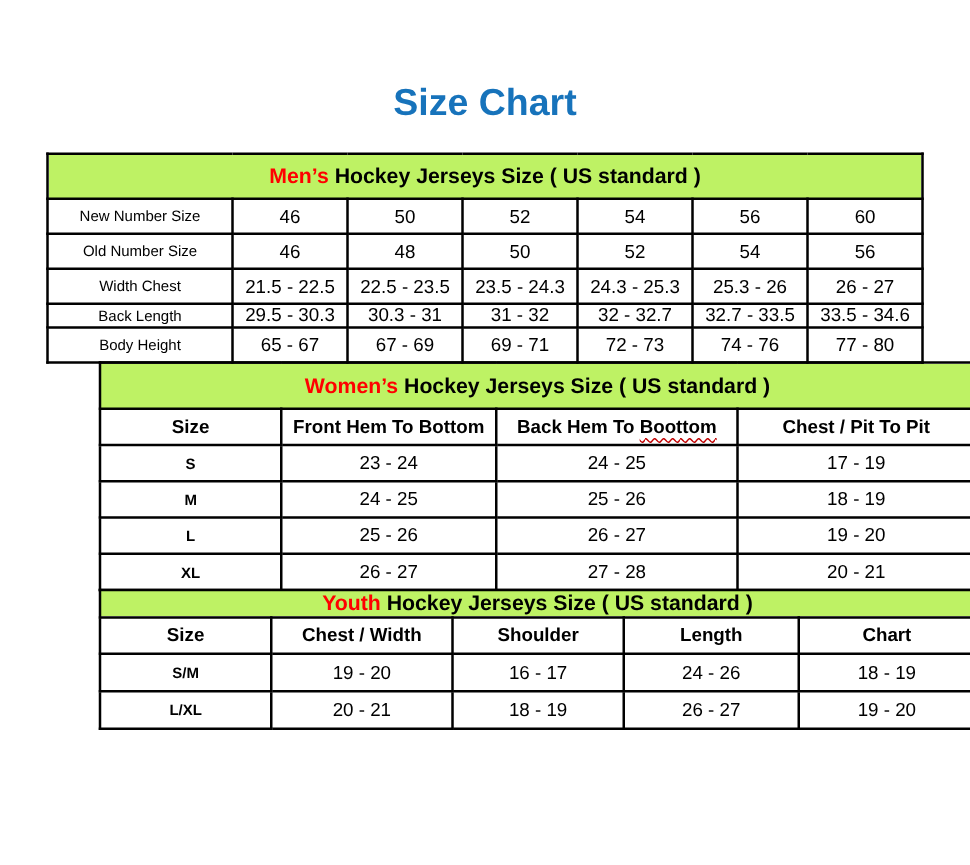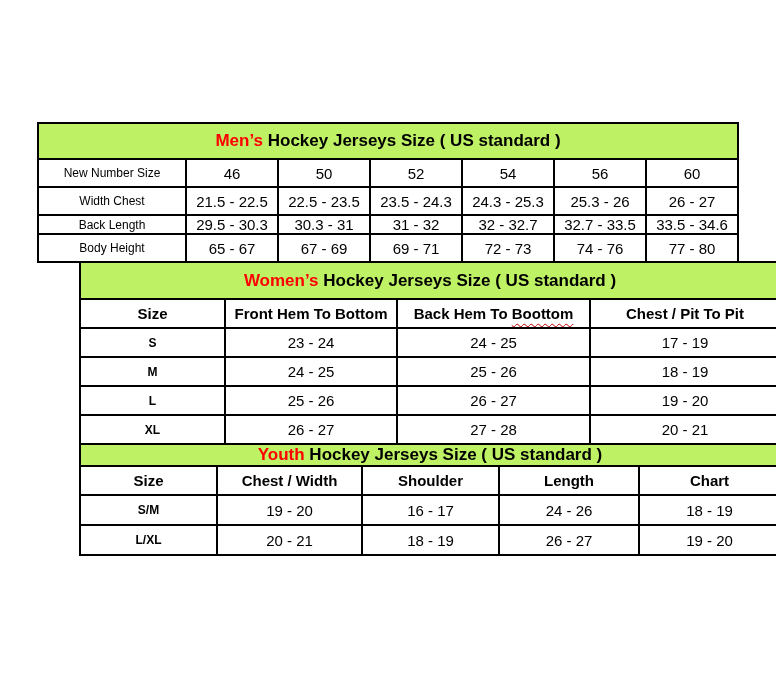--- a/index.html
+++ b/index.html
@@ -83,20 +83,21 @@
     text-decoration-style: wavy;
     text-decoration-color: #c00000;
     text-decoration-thickness: 1px;
     text-underline-offset: 4px;
   }
 </style>
 </head>
 <body>
 
 <div class="page">
+  <h1 class="page-title">Size Chart</h1>
   <div class="tables-wrap" id="tables">
       <table class="size-table">
         <colgroup>
           <col style="width: 148px;">
           <col style="width: 92px;">
           <col style="width: 92px;">
           <col style="width: 92px;">
           <col style="width: 92px;">
           <col style="width: 92px;">
           <col style="width: 92px;">
@@ -106,20 +107,29 @@
             <td colspan="7" class="section-bar"><span class="accent">Men’s</span><span> Hockey Jerseys Size ( US standard )</span></td>
           </tr>
           <tr style="height: 28px;">
             <td class="row-label">New Number Size</td>
             <td class="value-cell">46</td>
             <td class="value-cell">50</td>
             <td class="value-cell">52</td>
             <td class="value-cell">54</td>
             <td class="value-cell">56</td>
             <td class="value-cell">60</td>
+          </tr>
+          <tr style="height: 28px;">
+            <td class="row-label">Old Number Size</td>
+            <td class="value-cell">46</td>
+            <td class="value-cell">48</td>
+            <td class="value-cell">50</td>
+            <td class="value-cell">52</td>
+            <td class="value-cell">54</td>
+            <td class="value-cell">56</td>
           </tr>
           <tr style="height: 28px; padding-left: 48px;">
             <td class="row-label">Width Chest</td>
             <td class="value-cell">21.5 - 22.5</td>
             <td class="value-cell">22.5 - 23.5</td>
             <td class="value-cell">23.5 - 24.3</td>
             <td class="value-cell">24.3 - 25.3</td>
             <td class="value-cell">25.3 - 26</td>
             <td class="value-cell">26 - 27</td>
           </tr>

